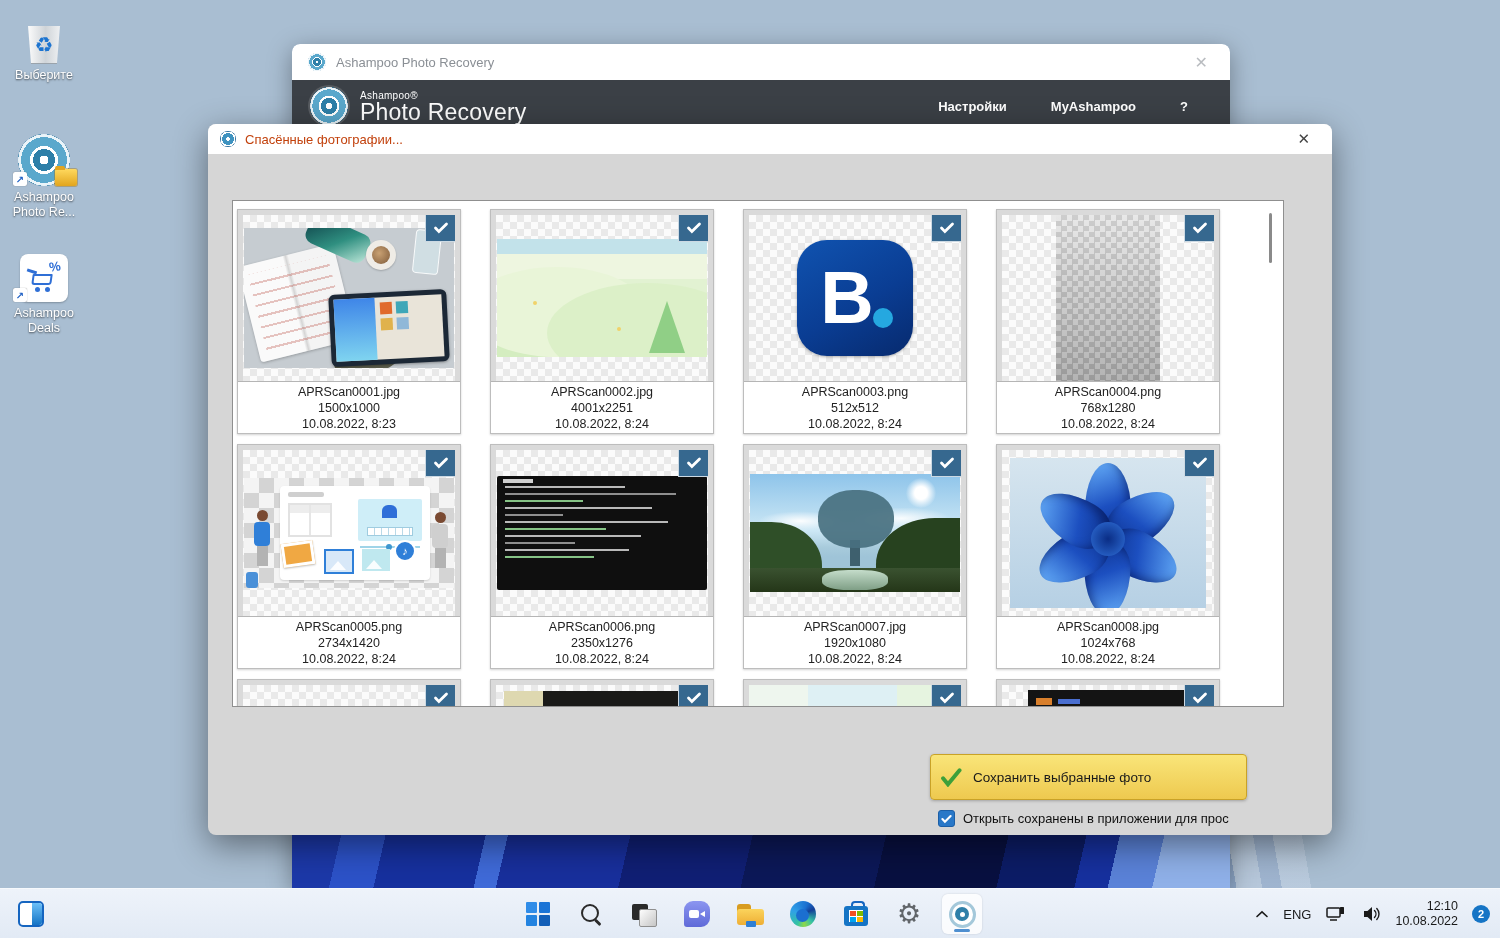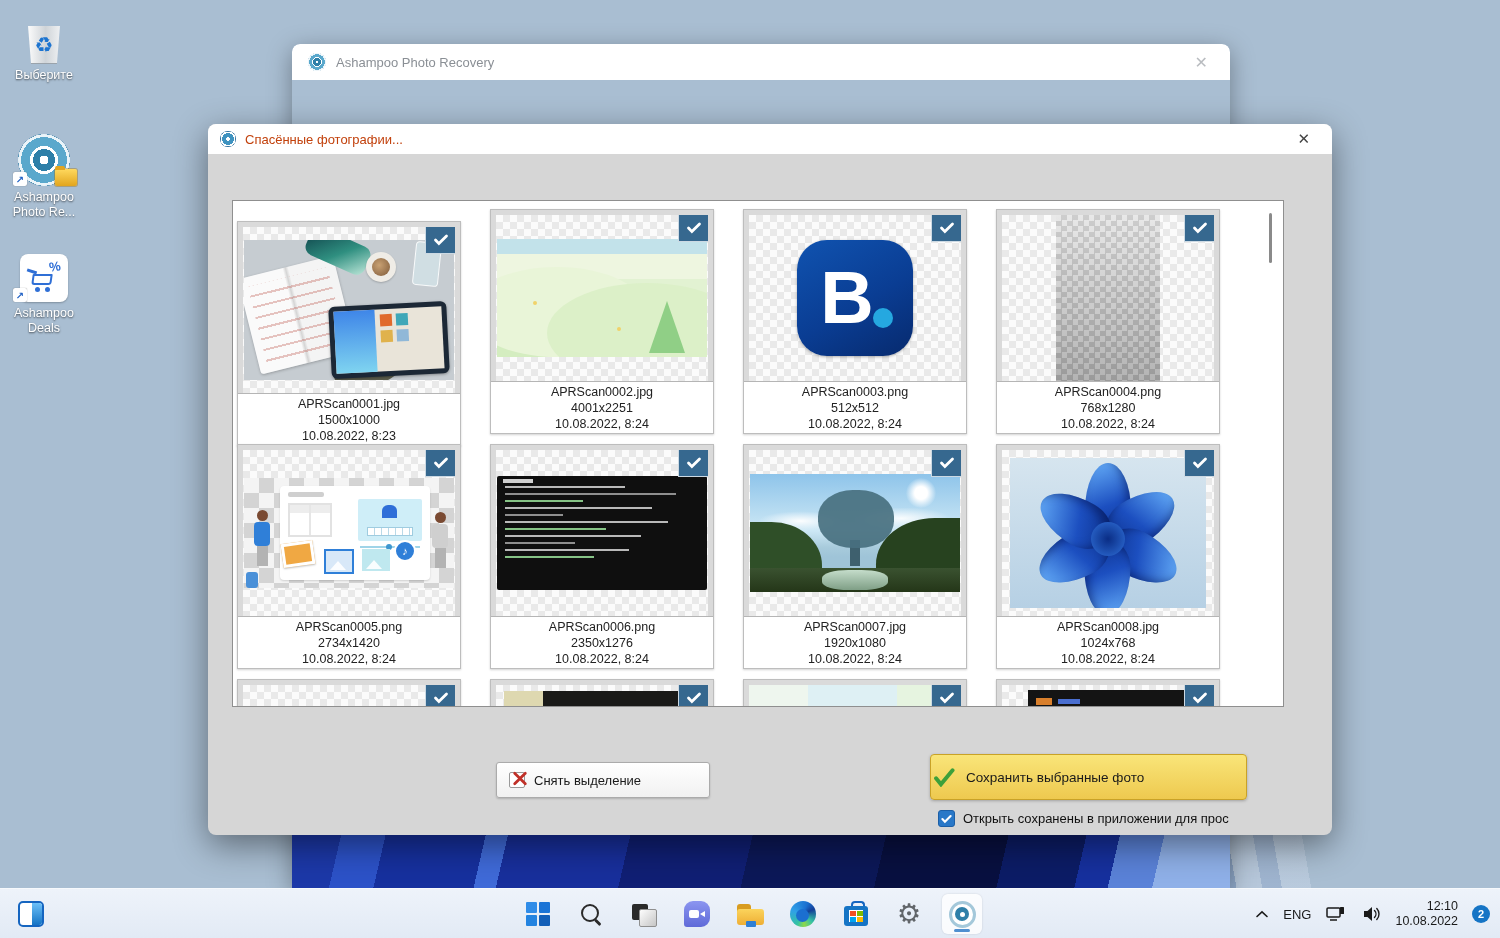--- a/index.html
+++ b/index.html
@@ -166,21 +166,21 @@
   .sv4-in::before{content:"";position:absolute;left:8px;top:8px;width:16px;height:7px;background:#d87f2c;}
   .sv4-in::after{content:"";position:absolute;left:30px;top:9px;width:22px;height:5px;background:#4a6fd0;}
 
   
   .dlg-instr{position:absolute;left:25px;top:588px;width:1075px;font-size:13px;font-weight:bold;color:#111;line-height:17px;}
   .btn{position:absolute;height:36px;background:linear-gradient(#ffffff,#f1f1f1);border:1px solid #ababab;border-radius:3px;box-shadow:0 1px 2px rgba(0,0,0,.18);
     display:flex;align-items:center;padding:0 12px;font-size:13px;color:#1a1a1a;cursor:pointer;}
   .btn .cbx{width:16px;height:16px;background:#fff;border:1px solid #9a9a9a;border-radius:2px;margin-right:9px;position:relative;flex:none;}
   .btn svg{position:absolute;left:1px;top:-3px;}
   .btn-save{position:absolute;left:722px;top:630px;width:317px;height:46px;border:1px solid #c9a227;border-radius:4px;
-    background:linear-gradient(#f9e579,#eec94f);box-shadow:0 1px 3px rgba(0,0,0,.25);display:flex;align-items:center;padding:0 2px;font-size:13.5px;color:#1a1a1a;cursor:pointer;}
+    background:linear-gradient(#f9e579,#eec94f);box-shadow:0 1px 3px rgba(0,0,0,.25);display:flex;align-items:center;padding:0 9px;font-size:13.5px;color:#1a1a1a;cursor:pointer;}
   .btn-save svg{margin-right:11px;flex:none;}
   .open-row{position:absolute;left:730px;top:686px;display:flex;align-items:center;font-size:13px;color:#111;cursor:pointer;}
   .open-cbx{width:17px;height:17px;background:#2978c8;border:1px solid #1d5fa6;border-radius:3px;margin-right:8px;display:flex;align-items:center;justify-content:center;}
 
   
   .taskbar{position:absolute;left:0;right:0;bottom:0;height:50px;background:linear-gradient(#eef3fa,#e2eaf5);border-top:1px solid rgba(255,255,255,.7);z-index:50;}
   .tb-widgets{position:absolute;left:18px;top:12px;width:26px;height:26px;border:2px solid #1565c0;border-radius:5px;background:#fff;overflow:hidden;cursor:pointer;}
   .tb-widgets::after{content:"";position:absolute;right:0;top:0;width:46%;height:100%;background:linear-gradient(180deg,#6cc0f8,#1574c5);}
   .tb-center{position:absolute;left:50%;top:0;height:50px;transform:translateX(-50%);display:flex;align-items:center;gap:13px;}
   .tb-btn{width:40px;height:40px;display:flex;align-items:center;justify-content:center;border-radius:6px;cursor:pointer;position:relative;}
@@ -258,33 +258,45 @@
   </div>
   <div class="di-label">Ashampoo Deals</div>
 </div>
 
 <div class="app-window">
   <div class="app-titlebar">
     <div class="apr-logo"></div>
     <span class="app-title">Ashampoo Photo Recovery</span>
     <span class="app-close">✕</span>
   </div>
+  <div class="app-header">
+    <div class="apr-logo"></div>
+    <div>
+      <div class="brand-sm">Ashampoo®</div>
+      <div class="brand-lg">Photo Recovery</div>
+    </div>
+    <div class="app-menu">
+      <span>Настройки</span>
+      <span>MyAshampoo</span>
+      <span>?</span>
+    </div>
+  </div>
   <div class="app-content"></div>
 </div>
 
 <div class="dialog">
   <div class="dlg-titlebar">
     <div class="dlg-icon"></div>
     <span class="dlg-title">Спасённые фотографии...</span>
     <span class="dlg-close">✕</span>
   </div>
 
   <div class="dlg-grid">
 
-    <div class="card" style="left:4px;top:20px">
+    <div class="card" style="left:4px;top:8px">
       <div class="thumb">
         <div class="photo t1">
           <div class="t1-notebook"></div>
             <div class="t1-phone"></div>
             <div class="t1-cup"></div>
             <div class="t1-glass"></div>
           <div class="t1-hand"></div>
           <div class="t1-tablet">
               <div class="t1-screen">
                 <div class="t1-scrL"></div>
@@ -522,28 +534,20 @@
             <path d="M2.5 8l3.4 3.6L13.5 4" stroke="#fff" stroke-width="2.8" fill="none" stroke-linecap="round"></path>
           </svg>
         </div>
     </div>
 
     <div class="scrollbar"></div>
   </div>
 
 
 
-  <div class="btn" style="left:288px;top:638px;width:214px">
-    <span class="cbx">
-      <svg width="18" height="17" viewBox="0 0 16 16">
-          <path d="M3 3l10 10M13 3L3 13" stroke="#c03028" stroke-width="2.6" fill="none" stroke-linecap="round"></path>
-        </svg>
-    </span>
-    <span>Снять выделение</span>
-  </div>
 
   <div class="btn-save">
     <svg width="22" height="20" viewBox="0 0 18 16">
         <path d="M2.5 9l4 5L16 2.5" stroke="#3da03a" stroke-width="3.2" fill="none" stroke-linecap="round"></path>
       </svg>
     <span>Сохранить выбранные фото</span>
   </div>
 
   <div class="open-row">
     <span class="open-cbx">

